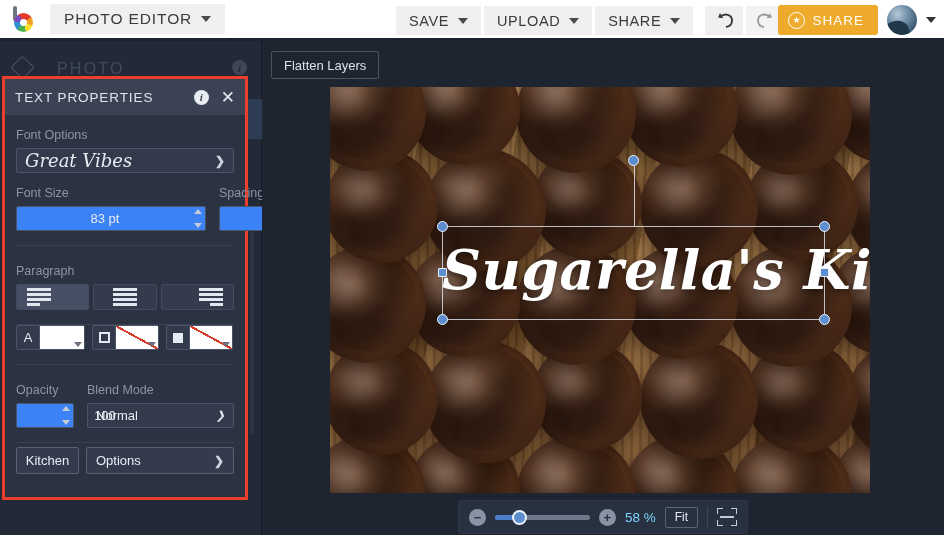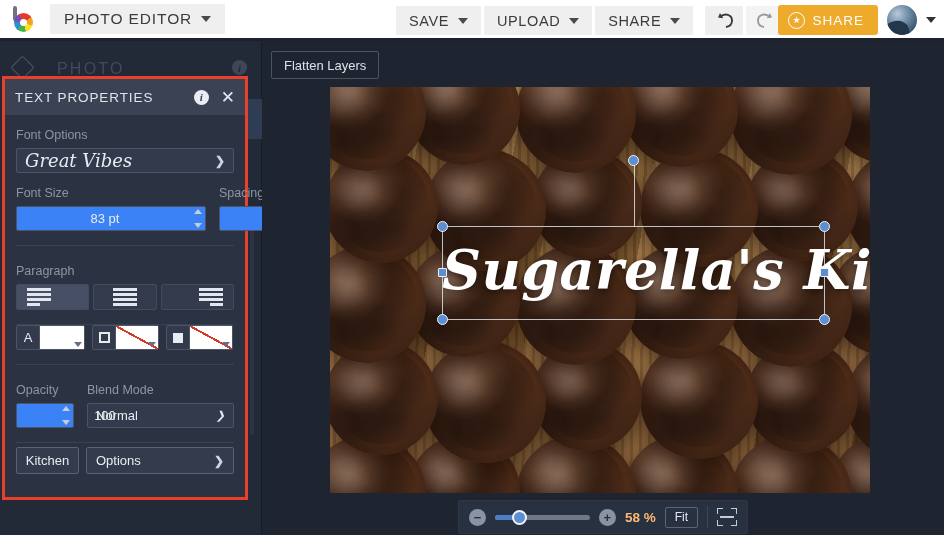--- a/index.html
+++ b/index.html
@@ -296,21 +296,21 @@
     width: 17px; height: 17px; border-radius: 50%; background: #8a93a3; color: #283140;
     font-size: 13px; font-weight: bold; line-height: 1; cursor: pointer;
     display: flex; align-items: center; justify-content: center; flex: none;
   }
   #slider { position: relative; width: 130px; height: 5px; background: #6e7889; border-radius: 3px; cursor: pointer; }
   #slider-fill { position: absolute; left: 0; top: 0; height: 5px; width: 24px; background: #4a7fc8; border-radius: 3px; }
   #slider-knob {
     position: absolute; left: 17px; top: -5px; width: 15px; height: 15px; border-radius: 50%;
     background: #5d8fd0; border: 2px solid #eef3fa;
   }
-  #zoom-value { color: #fdba74; font-size: 13.5px; flex: none; white-space: nowrap; font-weight: bold; }
+  #zoom-value { color: #7dd3fc; font-size: 13.5px; flex: none; white-space: nowrap; }
   #fit-btn {
     height: 21px; background: transparent; border: 1px solid #5b6475; border-radius: 2px;
     color: #e4e9f1; font-size: 12px; padding: 0 9px; cursor: pointer;
     font-family: "Liberation Sans", sans-serif; flex: none;
   }
   #zb-sep { width: 1px; height: 22px; background: #3d4657; flex: none; }
   #fitscreen-ico { width: 20px; height: 18px; position: relative; cursor: pointer; flex: none; }
   #fitscreen-ico i {
     position: absolute; width: 6px; height: 6px; border: 1.8px solid #c4ccd8;
   }

